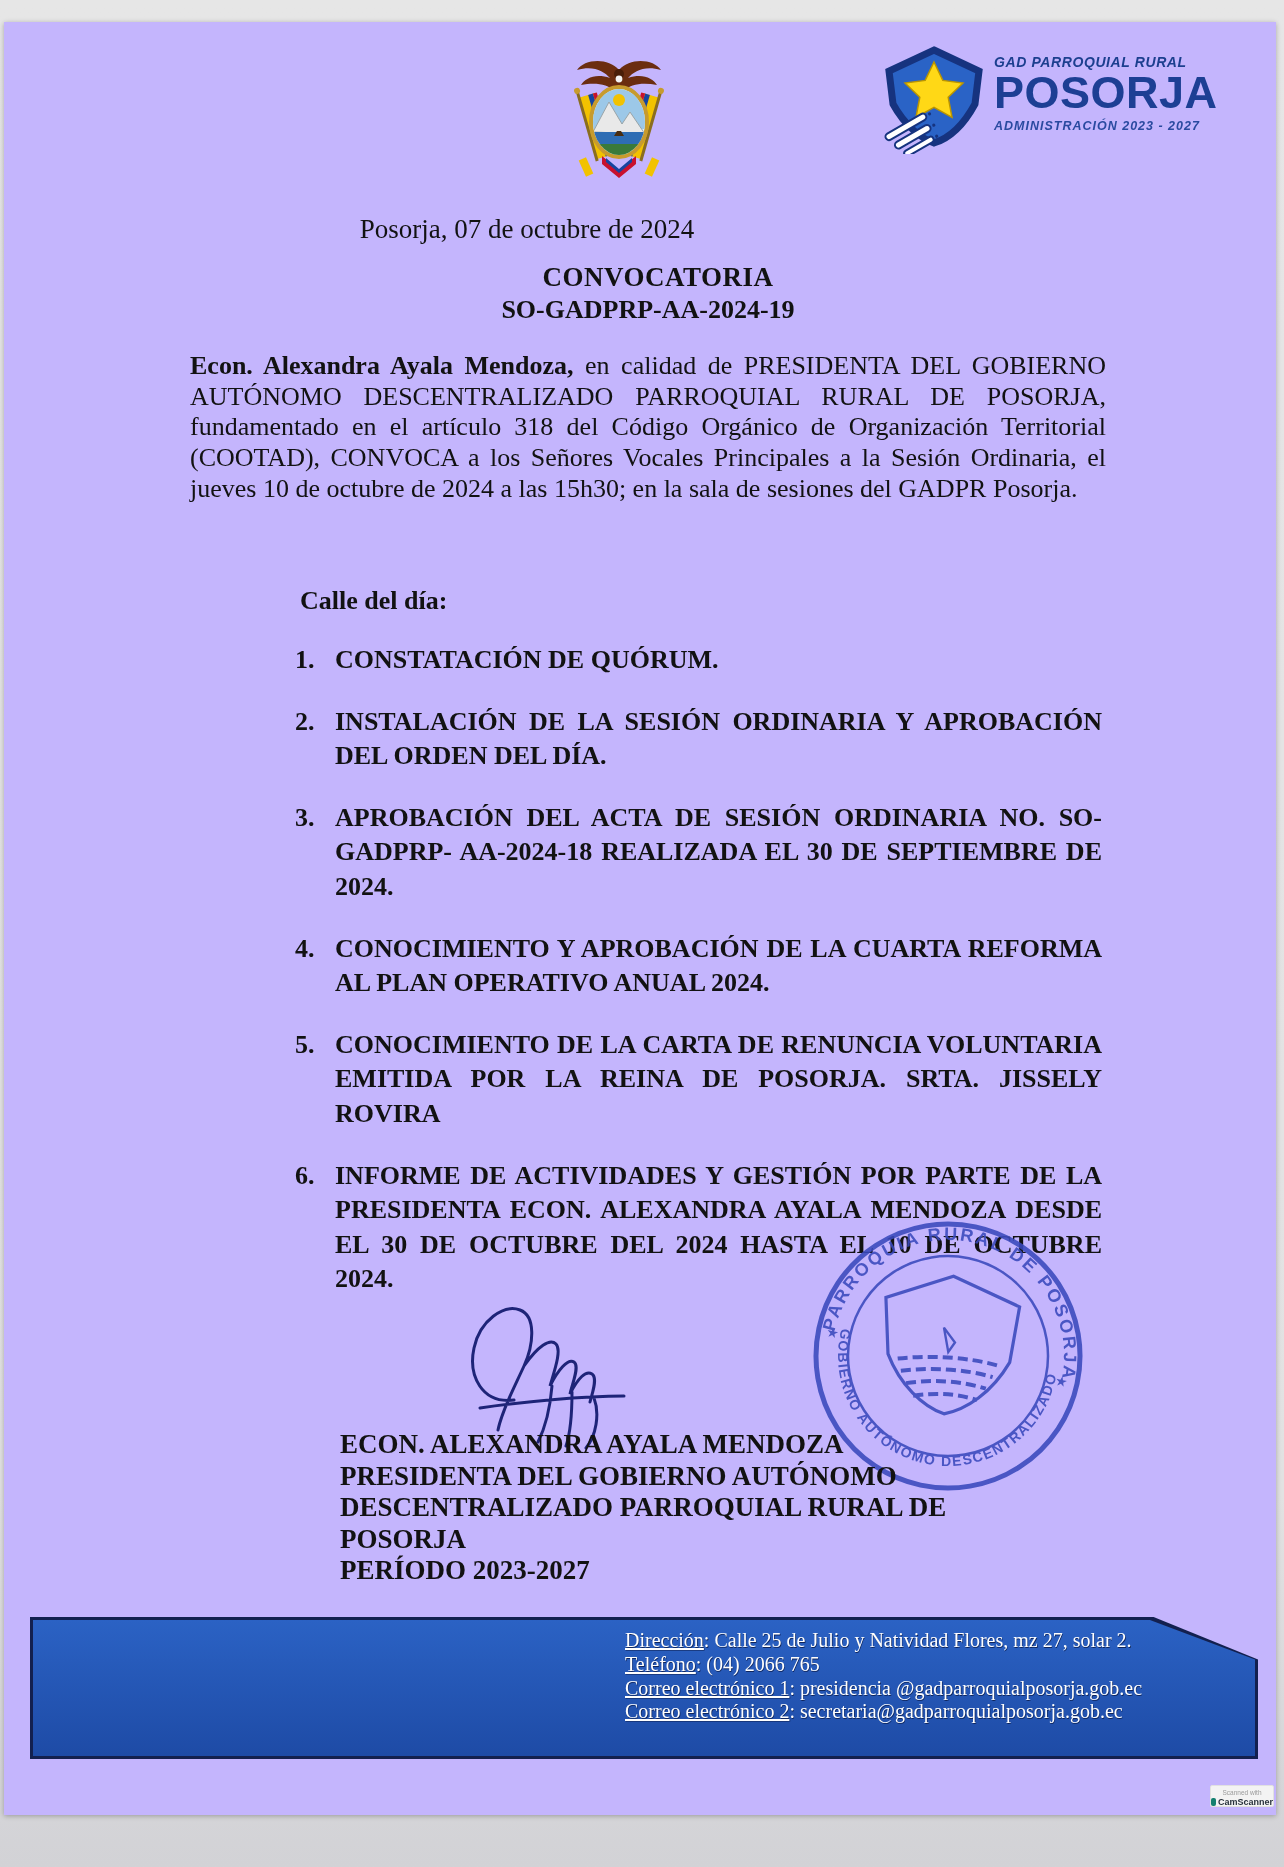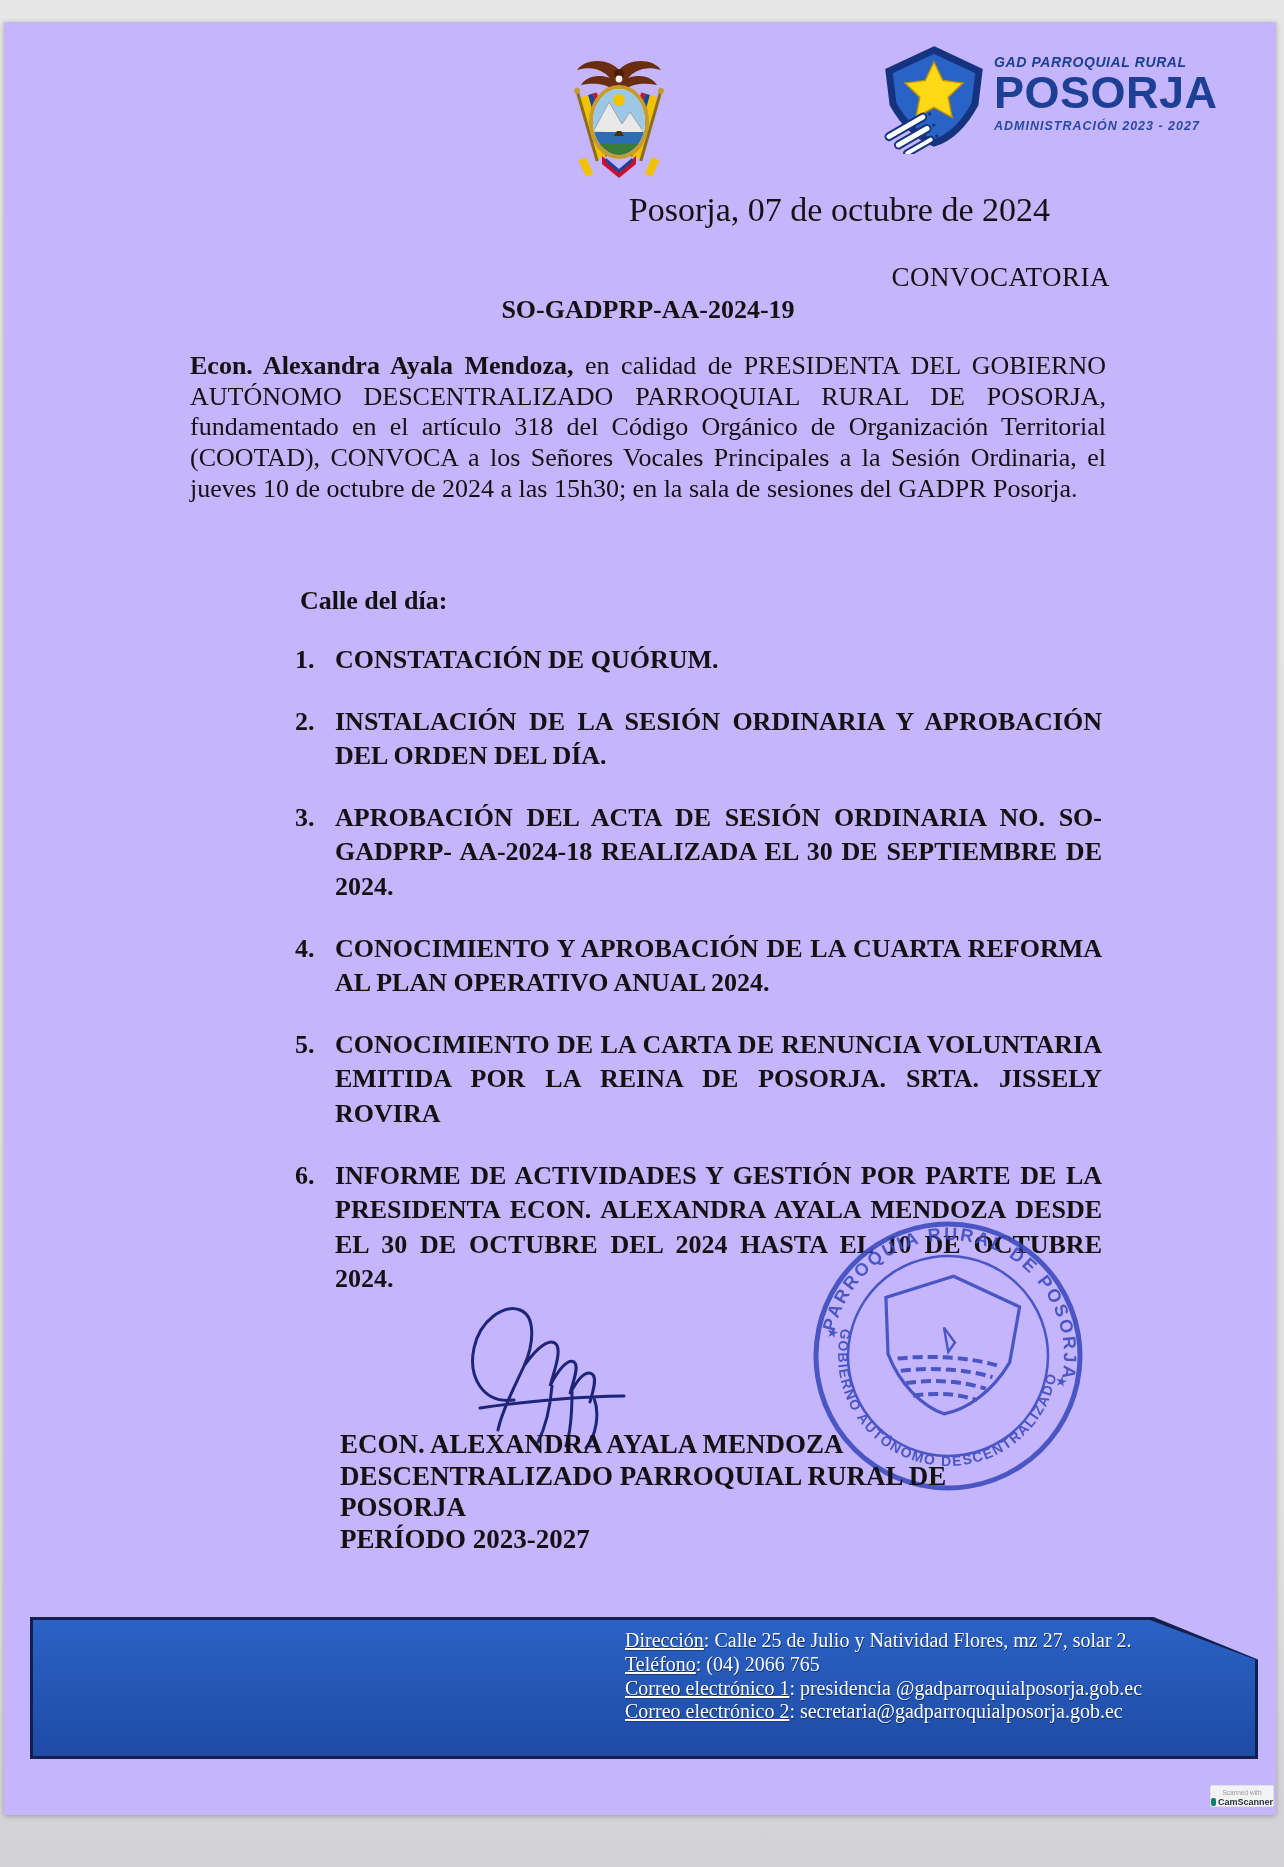--- a/index.html
+++ b/index.html
@@ -14,22 +14,22 @@
     background:#c4b5fd;box-shadow:0 1px 5px rgba(0,0,0,.28);overflow:hidden;
   }
   
   .coat{position:absolute;left:560px;top:32px;}
   .logo{position:absolute;left:880px;top:22px;display:flex;align-items:flex-start;font-family:"Liberation Sans",sans-serif;}
   .logo-txt{margin-left:10px;margin-top:10px;}
   .logo-small{font-size:14px;font-weight:bold;font-style:italic;color:#1c3f8f;letter-spacing:.6px;}
   .logo-name{font-size:45px;font-weight:bold;color:#1d3f94;letter-spacing:.5px;line-height:46px;}
   .logo-admin{font-size:12.5px;font-weight:bold;font-style:italic;color:#2a4aa0;letter-spacing:1px;margin-top:3px;}
   
-  .date{position:absolute;top:169px;left:0;width:1046px;text-align:right;font-size:34px;}
-  .title{position:absolute;top:240px;left:190px;width:916px;text-align:right;font-weight:normal;font-size:27px;letter-spacing:.5px;}
+  .date{position:absolute;top:192px;left:0;width:1046px;text-align:center;font-size:27px;}
+  .title{position:absolute;top:240px;left:196px;width:916px;text-align:center;font-weight:bold;font-size:27px;letter-spacing:.5px;}
   .ref{position:absolute;top:273px;left:186px;width:916px;text-align:center;font-weight:bold;font-size:26px;}
   
   .para{position:absolute;top:329px;left:186px;width:916px;font-size:26px;line-height:30.7px;text-align:justify;}
   .para b{font-weight:bold;}
   
   .orden{position:absolute;top:564px;left:296px;font-size:26px;font-weight:bold;}
   .agenda{position:absolute;top:621px;left:291px;width:807px;}
   .item{display:flex;margin-bottom:27px;font-size:26px;font-weight:bold;line-height:34.6px;}
   .item .num{width:40px;flex:0 0 40px;}
   .item .txt{flex:1;text-align:justify;}
@@ -191,20 +191,21 @@
       <g transform="rotate(-8 146 146)" stroke="#3a49bd" fill="none" stroke-width="3.2">
         <path d="M146,66 L214,92 L208,148 C192,180 168,198 146,204 C124,198 100,178 86,148 L80,92 Z"></path>
         <path d="M140,118 L152,132 L146,142 Z" stroke-width="2.4"></path>
         <path d="M96,152 C130,146 168,146 196,152 M100,164 C132,158 166,158 192,164 M106,176 C134,170 162,170 186,176 M114,188 C138,183 158,183 178,188" stroke-width="4" stroke-dasharray="10 5"></path>
       </g>
     </g>
   </svg>
 
   <div class="sigblock">
     <div>ECON. ALEXANDRA AYALA MENDOZA</div>
+    <div>PRESIDENTA DEL GOBIERNO AUTÓNOMO</div>
     <div>DESCENTRALIZADO PARROQUIAL RURAL DE</div>
     <div>POSORJA</div>
     <div>PERÍODO 2023-2027</div>
   </div>
 
   <div class="banner-outer">
     <div class="banner-inner">
       <div class="banner-right">
         <div><span class="u">Dirección</span><span>: Calle 25 de Julio y Natividad Flores, mz 27, solar 2.</span></div>
         <div><span class="u">Teléfono</span><span>: (04) 2066 765</span></div>

